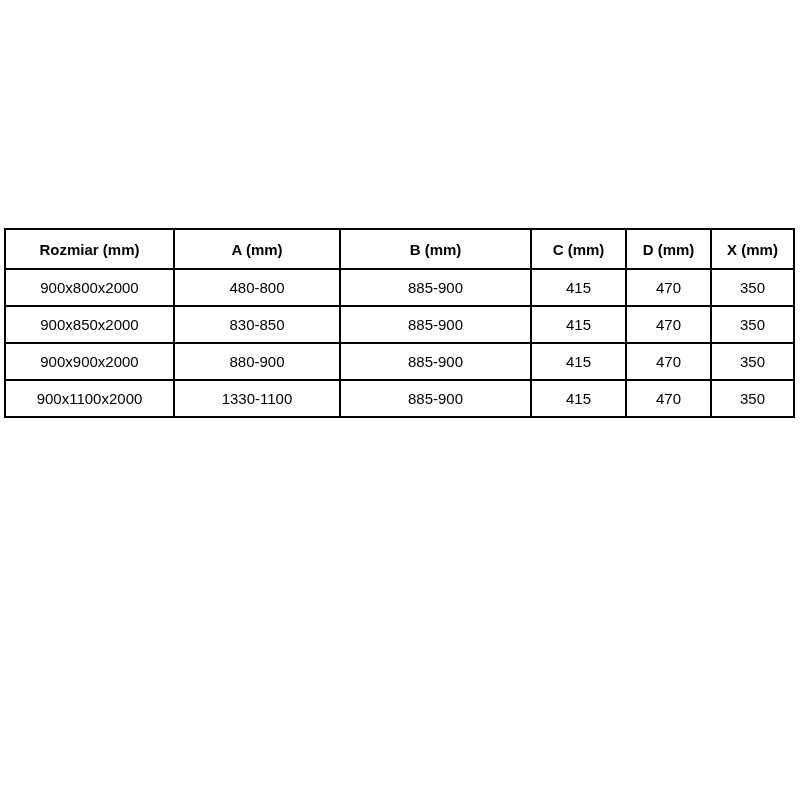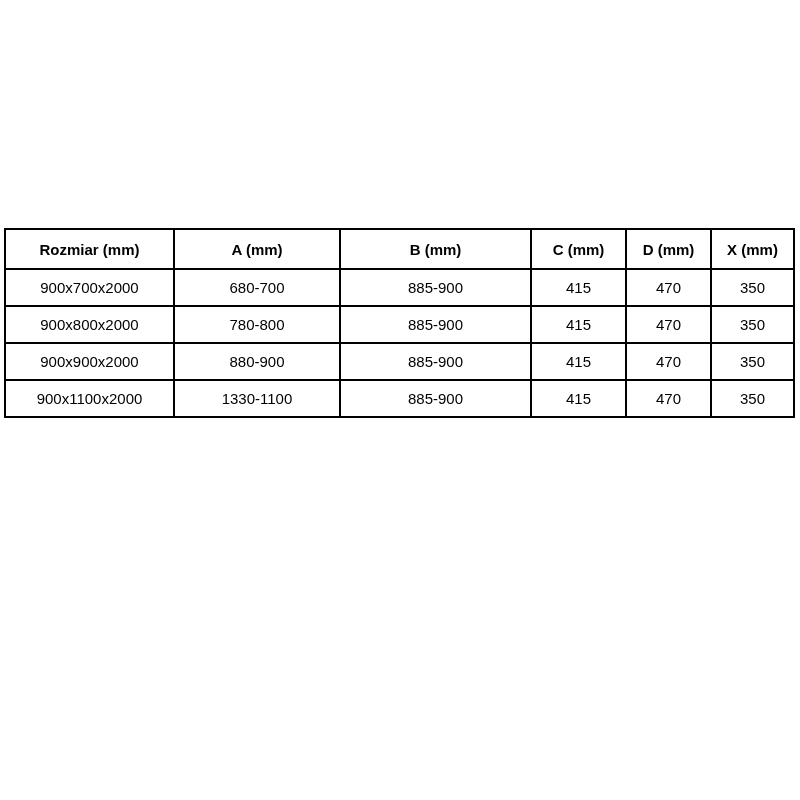--- a/index.html
+++ b/index.html
@@ -65,30 +65,30 @@
         <th>Rozmiar (mm)</th>
         <th>A (mm)</th>
         <th>B (mm)</th>
         <th>C (mm)</th>
         <th>D (mm)</th>
         <th>X (mm)</th>
       </tr>
     </thead>
     <tbody>
         <tr>
-          <td>900x700x2000</td>
-          <td>680-700</td>
+          <td>900x800x2000</td>
+          <td>480-800</td>
           <td>885-900</td>
           <td>415</td>
           <td>470</td>
           <td>350</td>
         </tr>
         <tr>
-          <td>900x800x2000</td>
-          <td>780-800</td>
+          <td>900x850x2000</td>
+          <td>830-850</td>
           <td>885-900</td>
           <td>415</td>
           <td>470</td>
           <td>350</td>
         </tr>
         <tr>
           <td>900x900x2000</td>
           <td>880-900</td>
           <td>885-900</td>
           <td>415</td>

